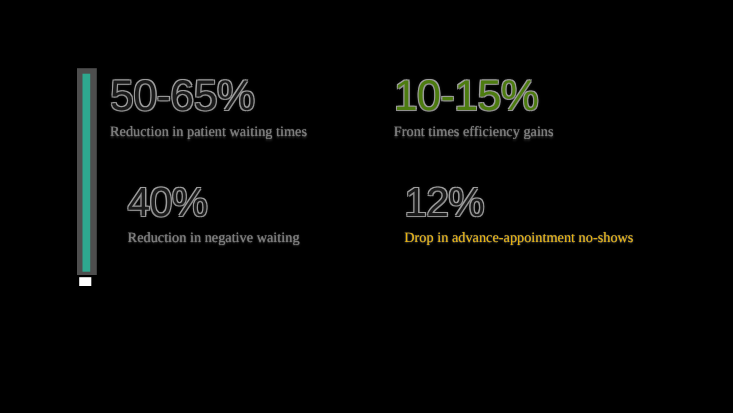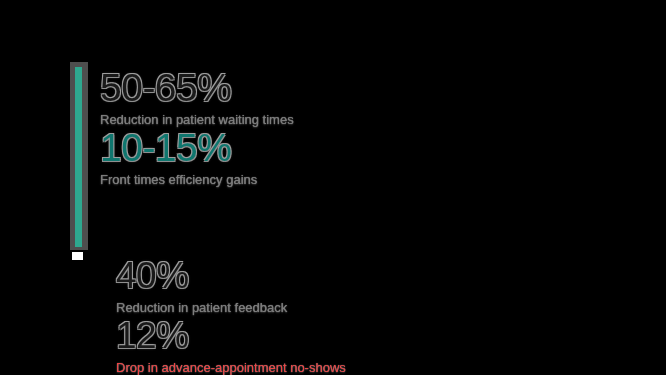--- a/index.html
+++ b/index.html
@@ -57,25 +57,25 @@
 
   
   .grid {
     position: absolute;
     left: 100px;
     top: 68px;
     width: 560px;
   }
   .row {
     display: flex;
-    flex-direction: column;
-    align-items: flex-start;
+    flex-direction: row;
+    align-items: center;
   }
   .row.row-2 {
-    margin-top: 68px;
+    margin-top: 36px;
     padding-left: 16px;
   }
   .cell {
     position: relative;
   }
   .cell.col-a { width: 258px; }
   .cell.col-b { width: 300px; }
   .row.row-2 .cell.col-b { padding-left: 0; }
 
   .stat-value {
@@ -88,21 +88,21 @@
     text-shadow:
       -1px -1px 0 #9d9d9d,
        1px -1px 0 #9d9d9d,
       -1px  1px 0 #8f8f8f,
        1px  1px 0 #8f8f8f,
        0    0   3px rgba(160,160,160,.55);
     white-space: nowrap;
   }
   .stat-label {
     margin-top: 4px;
-    font-family: Liberation Sans, sans-serif;
+    font-family: Liberation Serif, serif;
     font-size: 13px;
     line-height: 16px;
     color: #7c7c7c;
     text-shadow:
       0 0 1px rgba(190,190,190,.75),
       0 1px 2px rgba(120,120,120,.45);
     white-space: nowrap;
   }
   .row-2 .stat-value { font-size: 37px; }
 
@@ -122,30 +122,30 @@
   </div>
 
   <div class="grid">
 
     <div class="row row-1">
       <div class="cell col-a">
         <div class="stat-value" style="color: rgb(26, 26, 26);">50-65%</div>
         <div class="stat-label" style="color: rgb(124, 124, 124);">Reduction in patient waiting times</div>
       </div>
       <div class="cell col-b">
-        <div class="stat-value" style="color: #0f766e;">10-15%</div>
+        <div class="stat-value" style="color: #4d7c0f;">10-15%</div>
         <div class="stat-label" style="color: rgb(124, 124, 124);">Front times efficiency gains</div>
       </div>
     </div>
 
     <div class="row row-2">
       <div class="cell col-a">
         <div class="stat-value" style="color: rgb(26, 26, 26);">40%</div>
-        <div class="stat-label" style="color: rgb(124, 124, 124);">Reduction in patient feedback</div>
+        <div class="stat-label" style="color: rgb(124, 124, 124);">Reduction in negative waiting</div>
       </div>
       <div class="cell col-b">
         <div class="stat-value" style="color: rgb(26, 26, 26);">12%</div>
-        <div class="stat-label" style="color: #ef4444;">Drop in advance-appointment no-shows</div>
+        <div class="stat-label" style="color: #eab308;">Drop in advance-appointment no-shows</div>
       </div>
     </div>
 
   </div>
 </div>
 
 </body></html>

